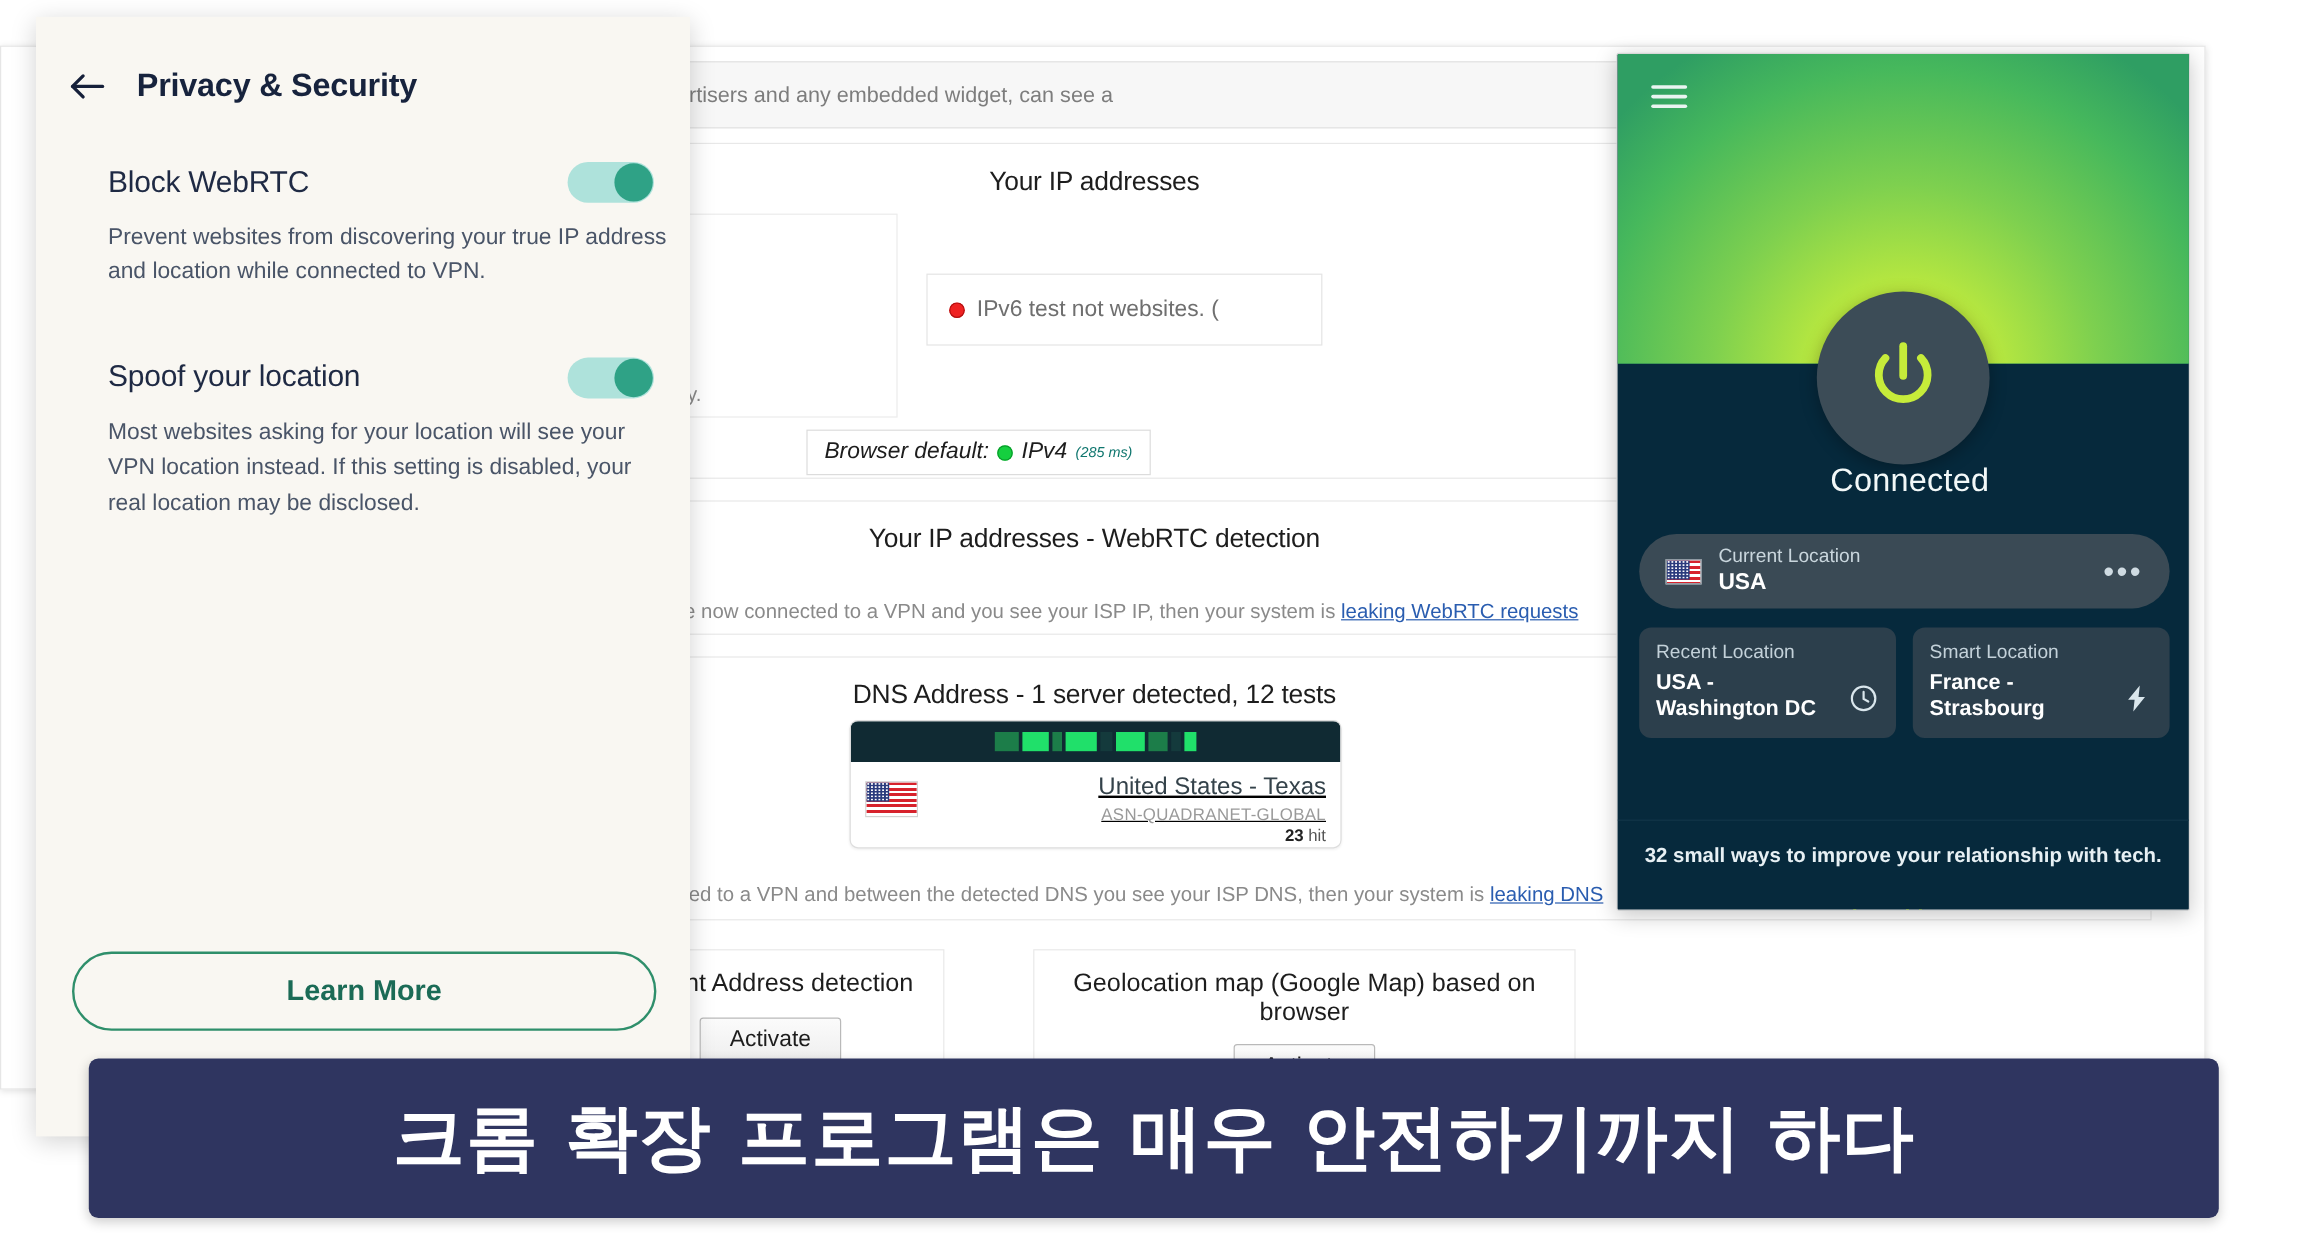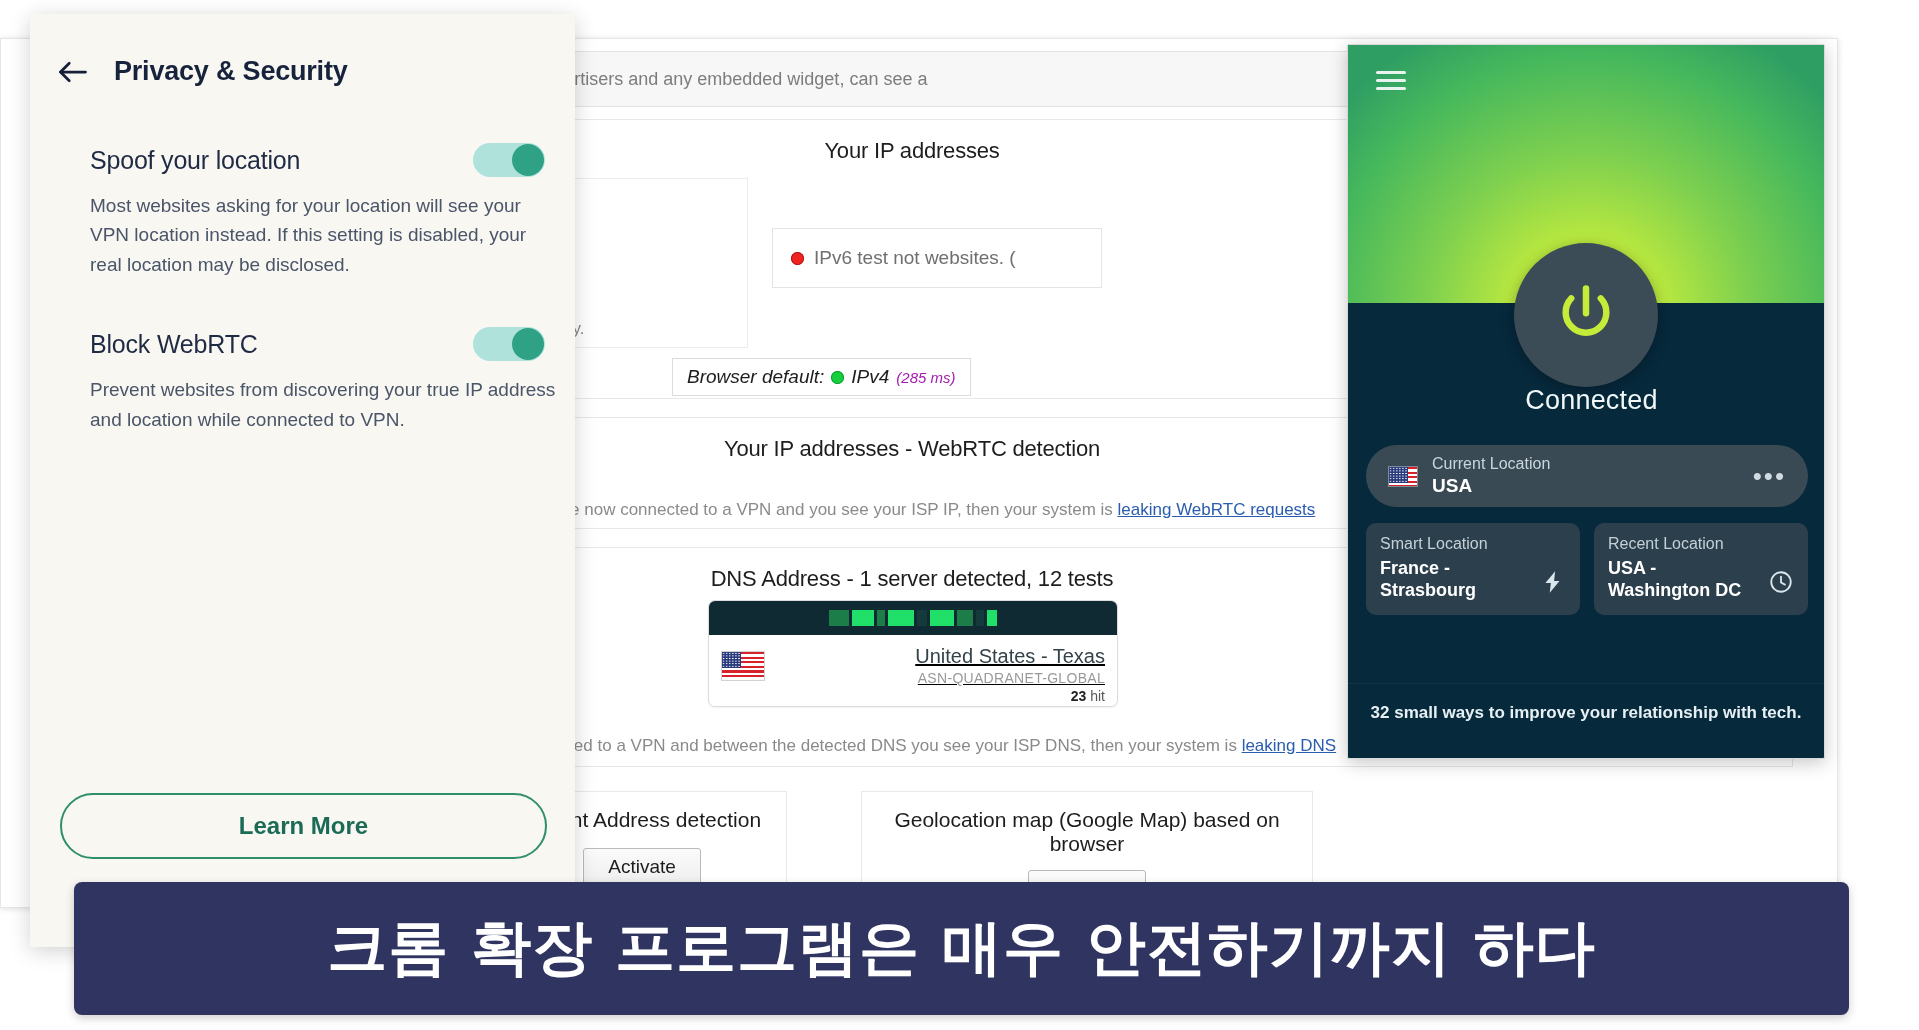--- a/index.html
+++ b/index.html
@@ -77,21 +77,21 @@
   .ipcard-hit { position: absolute; right: 12px; bottom: 2px; font-size: 14px; color: #555; }
   .ipcard-hit b { color: #222; font-weight: bold; }
 
   .inner-box { border: 1px solid #ececec; }
 
   .pill {
     display: inline-flex; align-items: center; gap: 7px;
     border: 1px solid #dcdcdc; background: #fff;
     padding: 7px 14px; font-size: 19px; color: #1d1d1d;
   }
-  .pill .sub { font-size: 15px; color: #a21caf; }
+  .pill .sub { font-size: 12px; color: #0f766e; }
   .dot { width: 13px; height: 13px; border-radius: 50%; display:inline-block; }
   .dot.green { background: #15cf3f; box-shadow: inset 0 0 0 1px #0a9b2b; }
   .dot.red { background: #ef2222; box-shadow: inset 0 0 0 1px #b01111; }
 
   .ipv6box {
     position: absolute; border: 1px solid #e4e4e4; background:#fff;
     display: flex; align-items: center; gap: 10px; padding: 0 18px;
     font-size: 19px; color: #6f6f6f; white-space: nowrap;
   }
 
@@ -353,77 +353,77 @@
       </div>
       <div class="txt">
         <div class="lbl">Current Location</div>
         <div class="val">USA</div>
       </div>
       <div class="vpn-dots">•••</div>
     </div>
 
     <div class="vpn-tiles">
       <div class="vpn-tile">
-        <div class="lbl">Smart Location</div>
-        <div class="val">France - Strasbourg</div>
-        <div class="ic">
-          <svg width="26" height="26" viewBox="0 0 24 24" fill="#d9e6ec">
-            <path d="M14 2 L5 13 h5 l-1 9 9-11 h-5 z"></path>
-          </svg>
-        </div>
-      </div>
-      <div class="vpn-tile">
         <div class="lbl">Recent Location</div>
         <div class="val">USA - Washington DC</div>
         <div class="ic">
           <svg width="26" height="26" viewBox="0 0 24 24" fill="none" stroke="#d9e6ec" stroke-width="1.7" stroke-linecap="round">
             <circle cx="12" cy="12" r="9"></circle>
             <path d="M12 7 L12 12.4 L15.6 14.4"></path>
           </svg>
         </div>
       </div>
+      <div class="vpn-tile">
+        <div class="lbl">Smart Location</div>
+        <div class="val">France - Strasbourg</div>
+        <div class="ic">
+          <svg width="26" height="26" viewBox="0 0 24 24" fill="#d9e6ec">
+            <path d="M14 2 L5 13 h5 l-1 9 9-11 h-5 z"></path>
+          </svg>
+        </div>
+      </div>
     </div>
 
     <div class="vpn-divider"></div>
     <div class="vpn-blurb">32 small ways to improve your relationship with tech.</div>
     <div class="vpn-blog">Read our blog post</div>
   </div>
 
   <div class="settings-panel">
 
     <div class="sp-head">
       <div class="sp-back">
         <svg width="38" height="30" viewBox="0 0 30 24" fill="none" stroke="#16203a" stroke-width="2.2" stroke-linecap="round" stroke-linejoin="round">
           <path d="M25 12 H5"></path>
           <path d="M12 5 L5 12 L12 19"></path>
         </svg>
       </div>
       <div class="sp-title">Privacy &amp; Security</div>
     </div>
 
+    <div class="sp-row" style="margin-top:48px;">
+      <div class="sp-row-head">
+        <div class="sp-row-title">Block WebRTC</div>
+        <div class="toggle">
+          <div class="knob"></div>
+        </div>
+      </div>
+      <div class="sp-row-desc">Prevent websites from discovering your true IP address and location while connected to VPN.</div>
+    </div>
+
     <div class="sp-row" style="margin-top:56px;">
       <div class="sp-row-head">
         <div class="sp-row-title">Spoof your location</div>
         <div class="toggle">
           <div class="knob"></div>
         </div>
       </div>
       <div class="sp-row-desc">Most websites asking for your location will see your VPN location instead. If this setting is disabled, your real location may be disclosed.</div>
     </div>
 
-    <div class="sp-row" style="margin-top:48px;">
-      <div class="sp-row-head">
-        <div class="sp-row-title">Block WebRTC</div>
-        <div class="toggle">
-          <div class="knob"></div>
-        </div>
-      </div>
-      <div class="sp-row-desc">Prevent websites from discovering your true IP address and location while connected to VPN.</div>
-    </div>
-
     <div class="learn-btn" style="bottom:88px;">Learn More</div>
   </div>
 
   <div class="caption">
     <div class="caption-text">크롬 확장 프로그램은 매우 안전하기까지 하다</div>
   </div>
 
 </div>
 
 </body></html>

